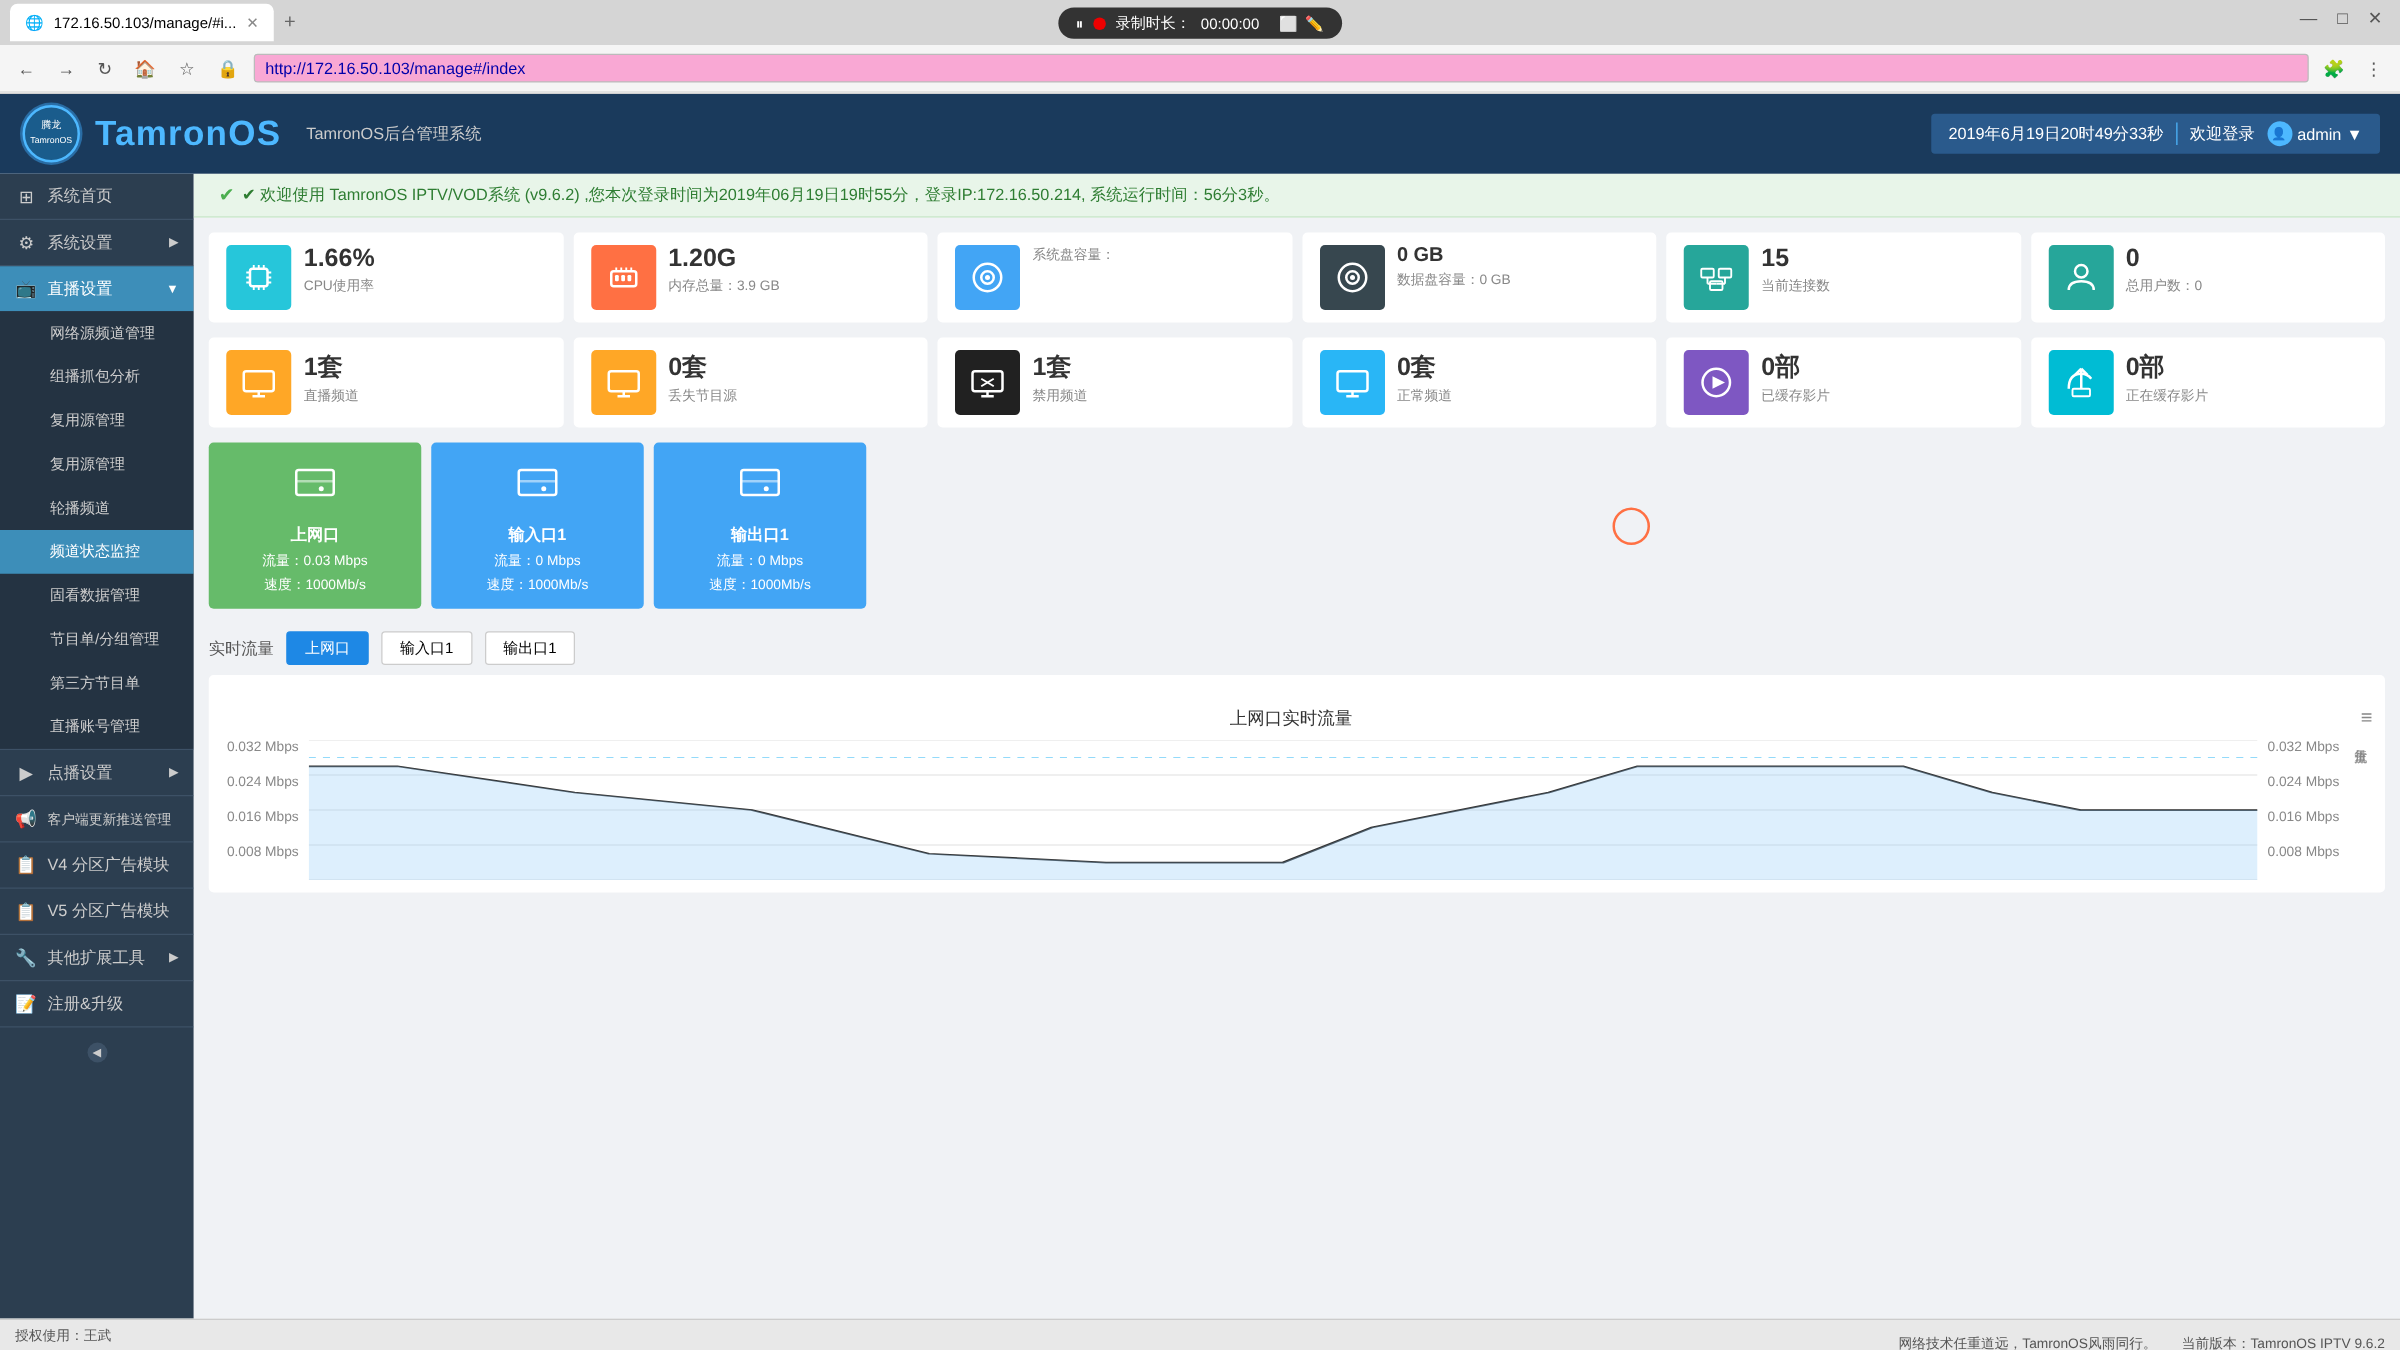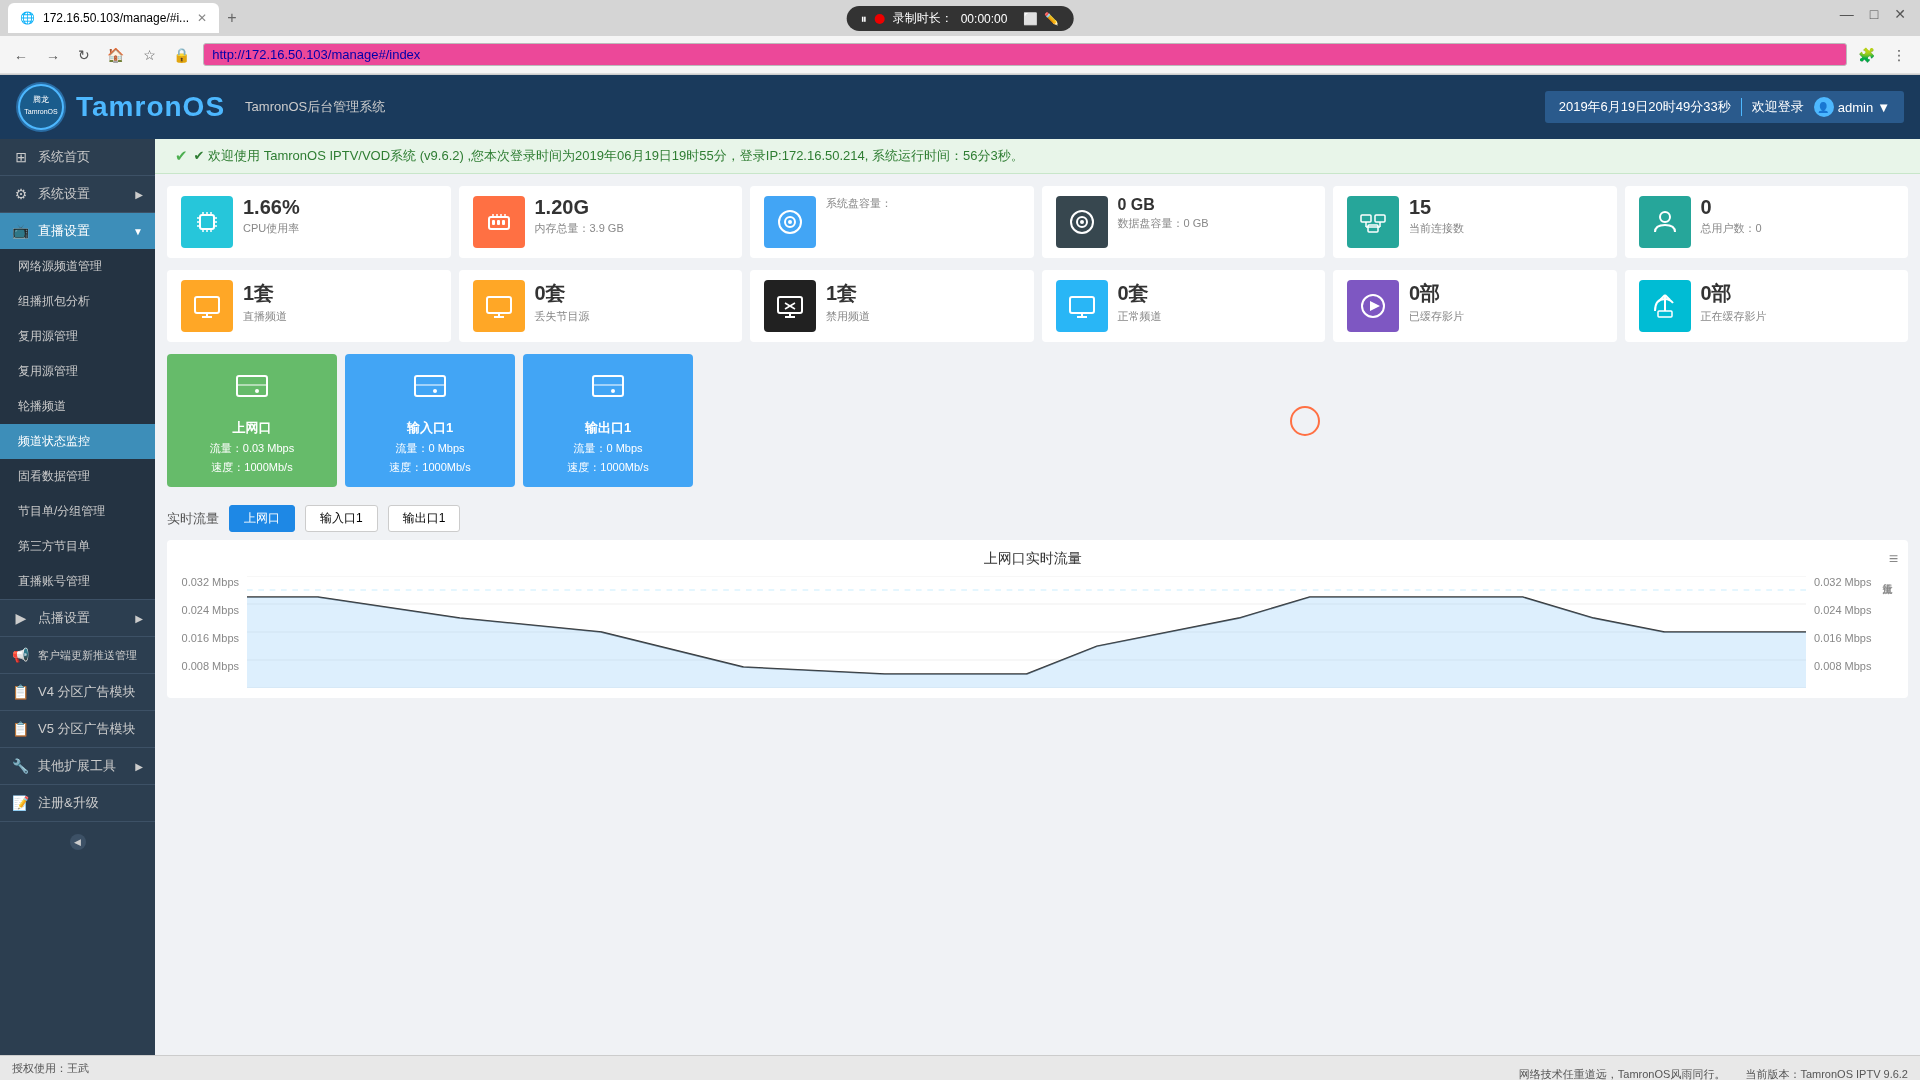--- a/index.html
+++ b/index.html
@@ -12,21 +12,21 @@
     .tab-title { flex: 1; overflow: hidden; text-overflow: ellipsis; white-space: nowrap; }
     .tab-close { color: #888; cursor: pointer; }
     .new-tab { background: none; border: none; font-size: 16px; cursor: pointer; color: #666; padding: 0 8px; }
     .recording-bar { position: absolute; top: 6px; left: 50%; transform: translateX(-50%); background: #333; border-radius: 20px; display: flex; align-items: center; gap: 8px; padding: 4px 14px; color: #fff; font-size: 12px; }
     .rec-pause { color: #fff; }
     .rec-dot { width: 10px; height: 10px; background: #e00; border-radius: 50%; }
     .rec-icons { display: flex; gap: 6px; margin-left: 8px; }
     .nav-bar { background: #f5f5f5; border-bottom: 1px solid #ddd; height: 38px; display: flex; align-items: center; padding: 0 8px; gap: 6px; }
     .nav-btn { background: none; border: none; font-size: 14px; color: #555; cursor: pointer; padding: 2px 6px; }
     .nav-btn:disabled { color: #bbb; }
-    .address-bar { flex: 1; background: #ec4899; border: 1px solid #bbb; border-radius: 3px; padding: 3px 8px; font-size: 13px; color: #00a; }
+    .address-bar { flex: 1; background: #f9a8d4; border: 1px solid #bbb; border-radius: 3px; padding: 3px 8px; font-size: 13px; color: #00a; }
     .nav-right { display: flex; gap: 4px; }
 
     
     .app-container { display: flex; flex-direction: column; height: calc(1080px - 74px); }
     .app-header { background: #1a3a5c; display: flex; align-items: center; height: 64px; padding: 0 16px; }
     .logo-area { display: flex; align-items: center; gap: 10px; }
     .logo-circle { width: 50px; height: 50px; border-radius: 50%; background: radial-gradient(circle, #4a90d9, #1a5c8c); display: flex; align-items: center; justify-content: center; color: #fff; font-size: 10px; text-align: center; overflow: hidden; }
     .logo-text { color: #fff; font-size: 28px; font-weight: bold; letter-spacing: 1px; }
     .logo-text span { color: #4db8ff; }
     .header-right { margin-left: auto; background: #2a5a8c; border-radius: 3px; padding: 6px 14px; display: flex; align-items: center; gap: 10px; color: #fff; font-size: 13px; }
@@ -36,21 +36,21 @@
     .main-area { display: flex; flex: 1; overflow: hidden; }
 
     
     .sidebar { width: 155px; background: #2c3e50; color: #ccc; overflow-y: auto; flex-shrink: 0; }
     .sidebar-section { border-bottom: 1px solid #3d5166; }
     .sidebar-item { display: flex; align-items: center; padding: 9px 12px; cursor: pointer; gap: 8px; font-size: 13px; }
     .sidebar-item.active { background: #3d8eb9; color: #fff; }
     .sidebar-item .icon { width: 18px; height: 18px; display: flex; align-items: center; justify-content: center; font-size: 14px; }
     .sidebar-item .arrow { margin-left: auto; font-size: 10px; }
     .sidebar-sub { background: #243342; }
-    .sidebar-sub .sidebar-item { padding-left: 18px; font-size: 12px; }
+    .sidebar-sub .sidebar-item { padding-left: 40px; font-size: 12px; }
     .sidebar-toggle { width: 16px; height: 16px; background: #3d5166; border-radius: 50%; display: flex; align-items: center; justify-content: center; font-size: 9px; cursor: pointer; margin: 4px auto; }
 
     
     .content { flex: 1; overflow-y: auto; background: #f0f2f5; }
     .notice-bar { background: #e8f5e9; border-bottom: 1px solid #c8e6c9; padding: 8px 20px; font-size: 13px; color: #2e7d32; display: flex; align-items: center; gap: 6px; }
     .notice-check { color: #4caf50; font-size: 15px; }
 
     
     .stats-grid { display: grid; grid-template-columns: repeat(6, 1fr); gap: 0; padding: 12px; gap: 8px; }
     .stat-card { background: #fff; border-radius: 4px; display: flex; align-items: flex-start; padding: 10px 14px; gap: 10px; min-height: 70px; }
@@ -85,21 +85,21 @@
     .port-icon { font-size: 28px; }
 
     
     .flow-controls { padding: 8px 12px; display: flex; align-items: center; gap: 10px; }
     .flow-label { font-size: 13px; color: #555; text-align: center; }
     .flow-btn { padding: 4px 14px; border-radius: 3px; border: 1px solid #ccc; background: #fff; font-size: 12px; cursor: pointer; }
     .flow-btn.active { background: #1e88e5; color: #fff; border-color: #1e88e5; }
 
     
     .chart-container { margin: 0 12px; background: #fff; border-radius: 4px; padding: 10px; }
-    .chart-title-bar { display: flex; justify-content: space-between; align-items: center; margin-bottom: 8px; }
+    .chart-title-bar { display: flex; justify-content: space-between; align-items: center; margin-bottom: 8px; margin-top: 16px; }
     .chart-title { font-size: 14px; color: #333; text-align: center; flex: 1; }
     .chart-menu { color: #888; font-size: 16px; cursor: pointer; }
     .chart-area { position: relative; height: 112px; display: flex; }
     .chart-y-labels { display: flex; flex-direction: column; justify-content: space-between; width: 70px; font-size: 11px; color: #888; text-align: right; padding-right: 8px; }
     .chart-svg-area { flex: 1; position: relative; }
     .chart-svg { width: 100%; height: 100%; }
     .chart-y-labels-right { display: flex; flex-direction: column; justify-content: space-between; width: 70px; font-size: 11px; color: #888; padding-left: 8px; }
 
     
     .status-bar { background: #e8e8e8; border-top: 1px solid #ccc; height: 26px; display: flex; align-items: center; padding: 0 12px; font-size: 11px; color: #555; justify-content: space-between; }

